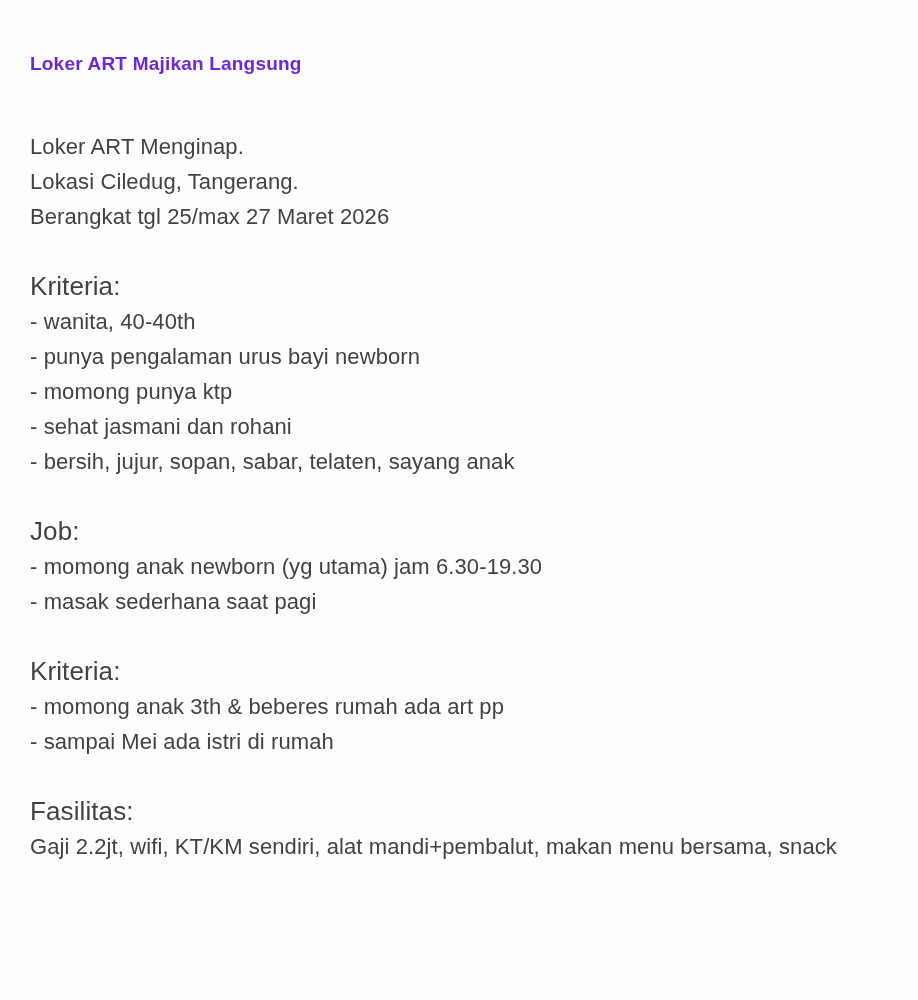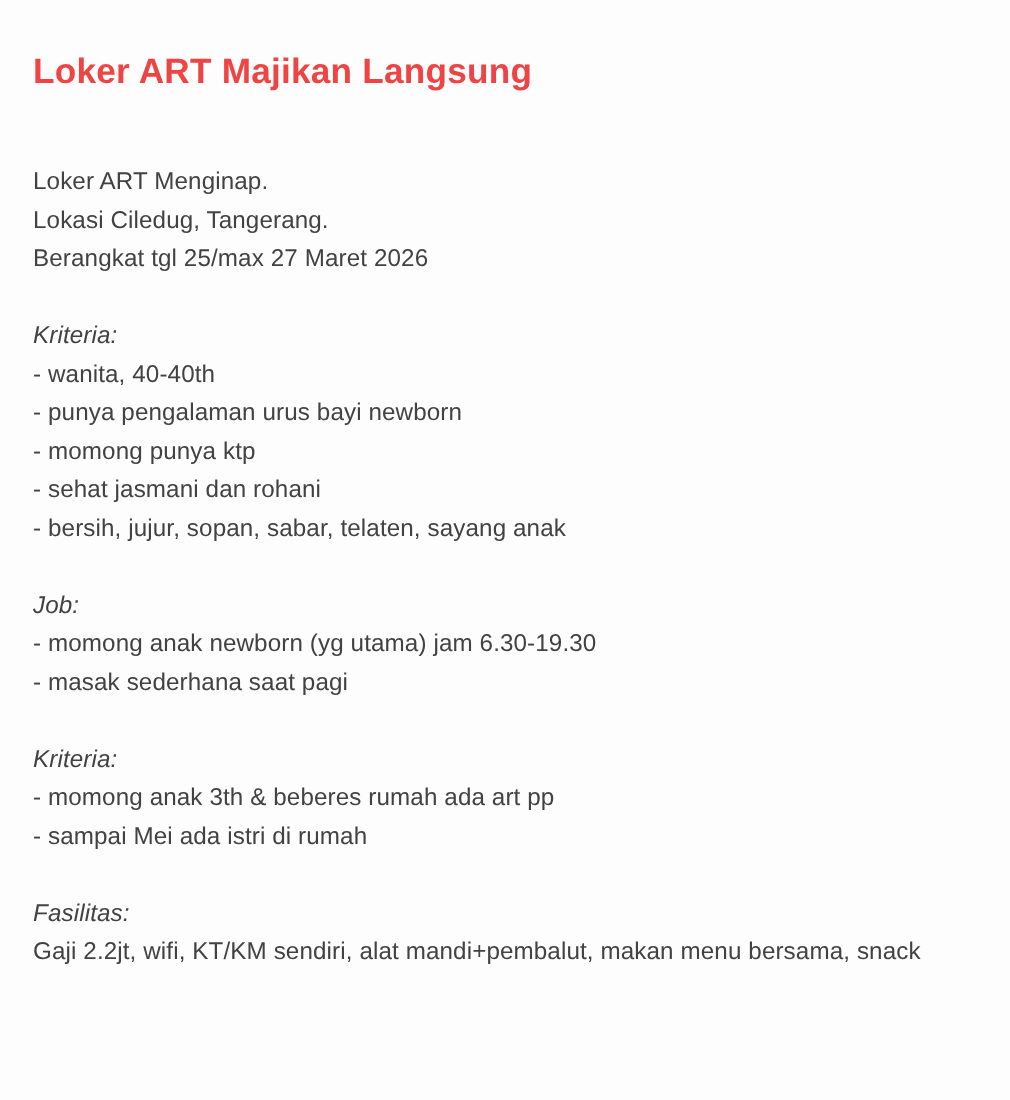--- a/index.html
+++ b/index.html
@@ -11,45 +11,44 @@
     height: 1000px;
     background: #fdfdfd;
     font-family: "Liberation Sans", sans-serif;
     color: #424242;
     overflow: hidden;
   }
   .doc {
     padding: 44px 10px 0 30px;
   }
   .doc-title {
-    font-size: 32px;
+    font-size: 19px;
     font-weight: 700;
     line-height: 40px;
-    color: #ef4444;
+    color: #6d28d9;
     letter-spacing: 0.2px;
     white-space: nowrap;
   }
   .intro-block {
-    margin-top: 63px;
+    margin-top: 45px;
   }
   .section-block {
     margin-top: 35px;
   }
   .text-line {
     font-size: 22px;
     line-height: 35px;
     white-space: nowrap;
     letter-spacing: 0.1px;
   }
   .section-heading {
-    font-size: 22px;
+    font-size: 26px;
     line-height: 35px;
     white-space: nowrap;
     letter-spacing: 0.1px;
-    font-style: italic;
   }
 </style>
 </head>
 <body>
 
 <div class="doc">
 
   <div class="doc-title">Loker ART Majikan Langsung</div>
 
   <div class="intro-block">

